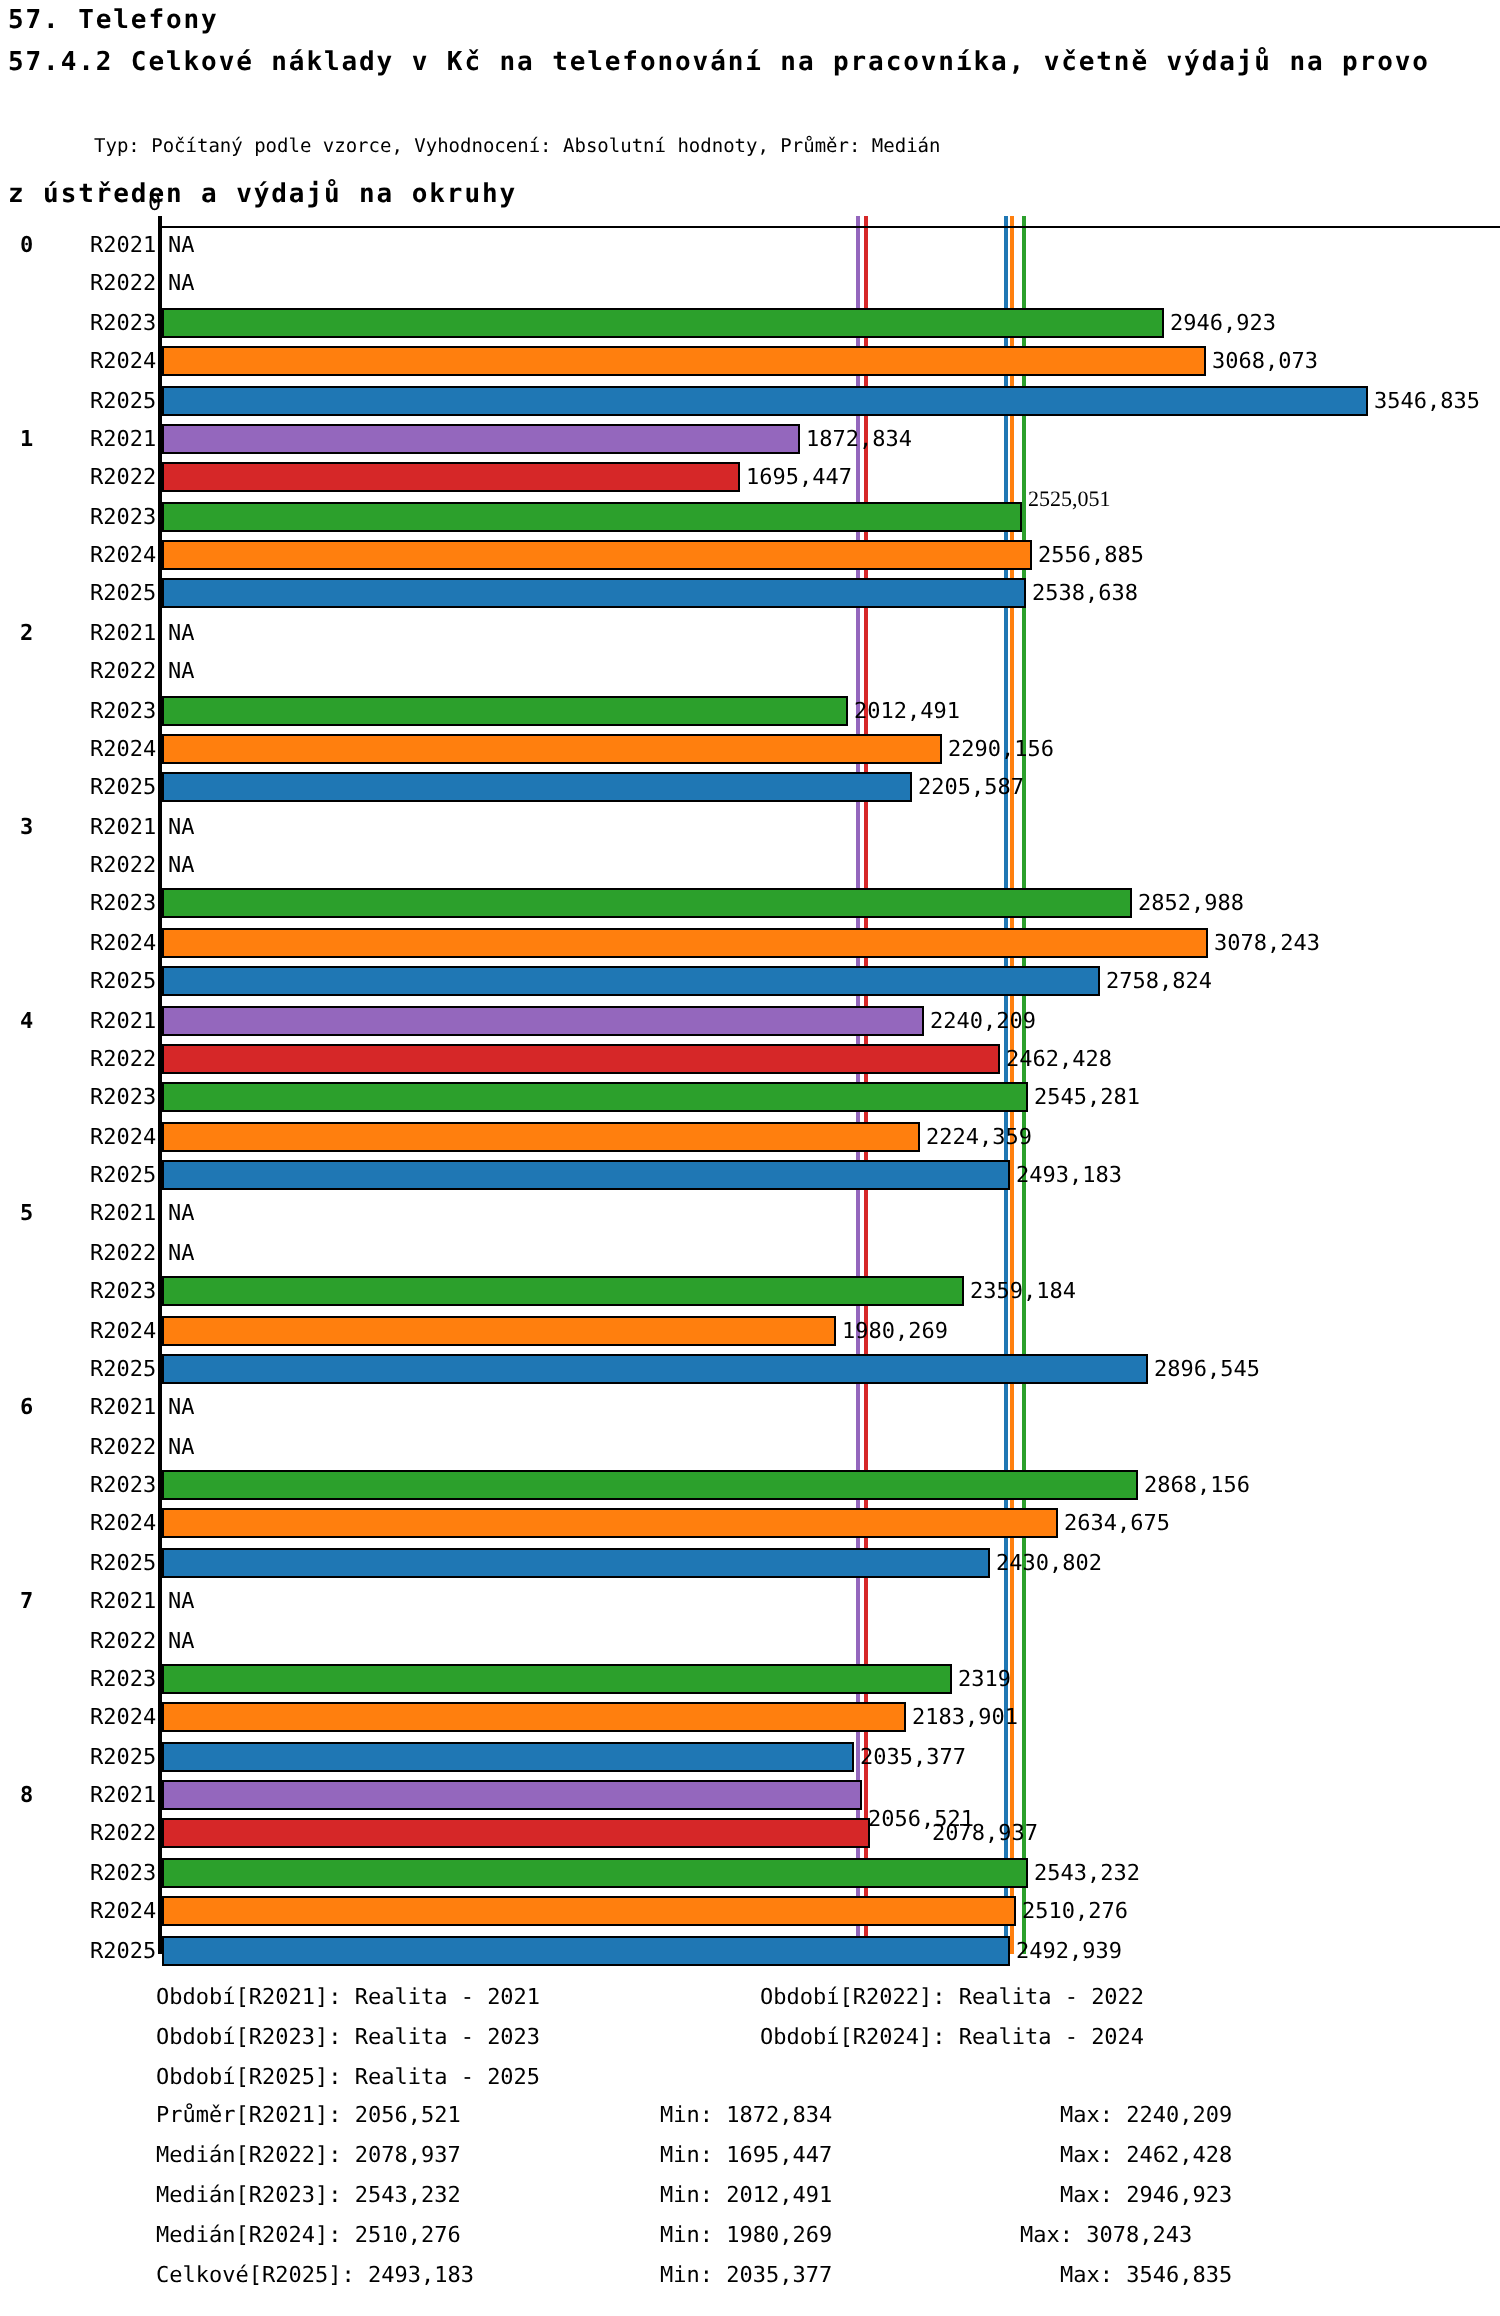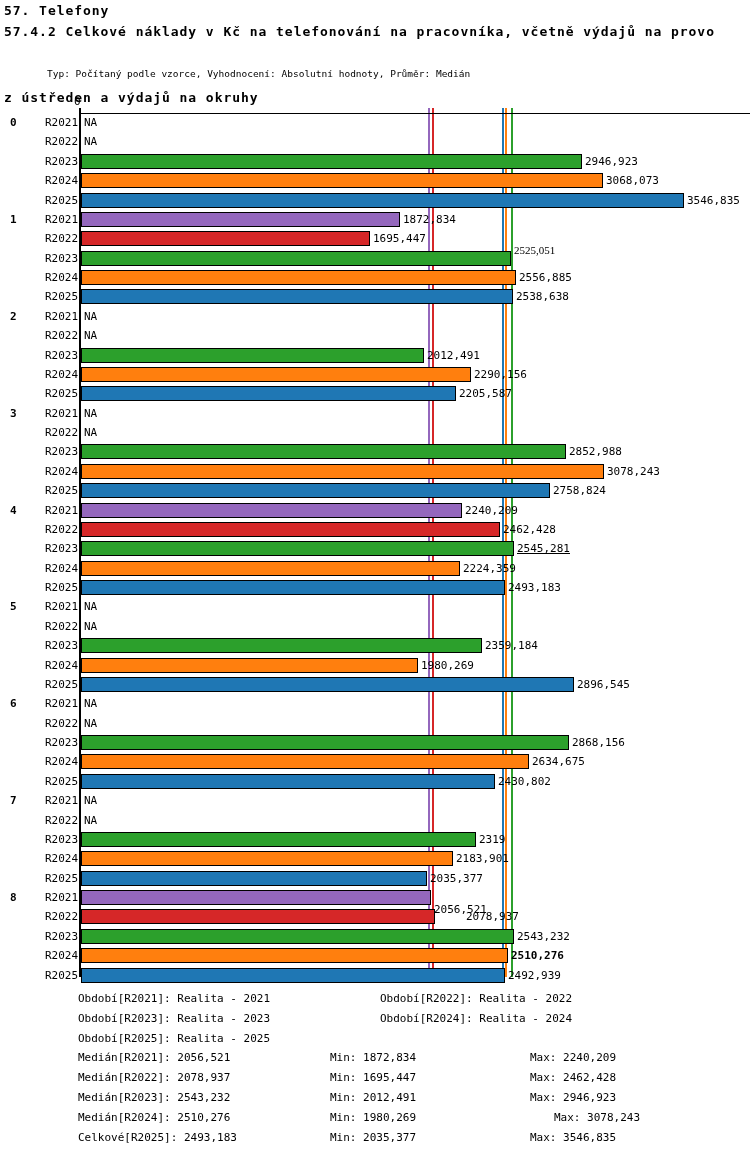--- a/index.html
+++ b/index.html
@@ -96,21 +96,21 @@
     <div class="val" style="left: 553px; top: 485.182px;">2758,824</div>
     <div class="grp" style="left: 10px; top: 504.56px;">4</div>
     <div class="yr" style="left: 45px; top: 504.56px;">R2021</div>
     <div class="bar" style="left: 81px; top: 502.56px; width: 379px; background: rgb(148, 103, 189);"></div>
     <div class="val" style="left: 465px; top: 504.56px;">2240,209</div>
     <div class="yr" style="left: 45px; top: 523.938px;">R2022</div>
     <div class="bar" style="left: 81px; top: 521.938px; width: 417px; background: rgb(214, 39, 40);"></div>
     <div class="val" style="left: 503px; top: 523.938px;">2462,428</div>
     <div class="yr" style="left: 45px; top: 543.316px;">R2023</div>
     <div class="bar" style="left: 81px; top: 541.316px; width: 431px; background: rgb(44, 160, 44);"></div>
-    <div class="val" style="left: 517px; top: 543.316px; text-decoration: underline;">2545,281</div>
+    <div class="val" style="left: 517px; top: 543.316px;">2545,281</div>
     <div class="yr" style="left: 45px; top: 562.694px;">R2024</div>
     <div class="bar" style="left: 81px; top: 560.694px; width: 377px; background: rgb(255, 127, 14);"></div>
     <div class="val" style="left: 463px; top: 562.694px;">2224,359</div>
     <div class="yr" style="left: 45px; top: 582.072px;">R2025</div>
     <div class="bar" style="left: 81px; top: 580.072px; width: 422px; background: rgb(31, 119, 180);"></div>
     <div class="val" style="left: 508px; top: 582.072px;">2493,183</div>
     <div class="grp" style="left: 10px; top: 601.45px;">5</div>
     <div class="yr" style="left: 45px; top: 601.45px;">R2021</div>
     <div class="val" style="left: 84px; top: 601.45px;">NA</div>
     <div class="yr" style="left: 45px; top: 620.828px;">R2022</div>
@@ -157,37 +157,37 @@
     <div class="bar" style="left: 81px; top: 890.12px; width: 348px; background: rgb(148, 103, 189);"></div>
     <div class="val" style="left: 434px; top: 892.12px; margin-top: 12px;">2056,521</div>
     <div class="yr" style="left: 45px; top: 911.498px;">R2022</div>
     <div class="bar" style="left: 81px; top: 909.498px; width: 352px; background: rgb(214, 39, 40);"></div>
     <div class="val" style="left: 438px; top: 911.498px; margin-left: 28px;">2078,937</div>
     <div class="yr" style="left: 45px; top: 930.876px;">R2023</div>
     <div class="bar" style="left: 81px; top: 928.876px; width: 431px; background: rgb(44, 160, 44);"></div>
     <div class="val" style="left: 517px; top: 930.876px;">2543,232</div>
     <div class="yr" style="left: 45px; top: 950.254px;">R2024</div>
     <div class="bar" style="left: 81px; top: 948.254px; width: 425px; background: rgb(255, 127, 14);"></div>
-    <div class="val" style="left: 511px; top: 950.254px; font-weight: bold;">2510,276</div>
+    <div class="val" style="left: 511px; top: 950.254px;">2510,276</div>
     <div class="yr" style="left: 45px; top: 969.632px;">R2025</div>
     <div class="bar" style="left: 81px; top: 967.632px; width: 422px; background: rgb(31, 119, 180);"></div>
     <div class="val" style="left: 508px; top: 969.632px;">2492,939</div>
     <div class="legend-item" style="left: 78px; top: 993px;">Období[R2021]: Realita - 2021</div>
     <div class="legend-item" style="left: 380px; top: 993px;">Období[R2022]: Realita - 2022</div>
     <div class="legend-item" style="left: 78px; top: 1013px;">Období[R2023]: Realita - 2023</div>
     <div class="legend-item" style="left: 380px; top: 1013px;">Období[R2024]: Realita - 2024</div>
     <div class="legend-item" style="left: 78px; top: 1033px;">Období[R2025]: Realita - 2025</div>
-    <div class="stat" style="left: 78px; top: 1052px;">Medián[R2021]: 2056,521</div>
+    <div class="stat" style="left: 78px; top: 1052px;">Průměr[R2021]: 2056,521</div>
     <div class="stat" style="left: 330px; top: 1052px;">Min: 1872,834</div>
     <div class="stat" style="left: 530px; top: 1052px;">Max: 2240,209</div>
     <div class="stat" style="left: 78px; top: 1072px;">Medián[R2022]: 2078,937</div>
     <div class="stat" style="left: 330px; top: 1072px;">Min: 1695,447</div>
     <div class="stat" style="left: 530px; top: 1072px;">Max: 2462,428</div>
     <div class="stat" style="left: 78px; top: 1092px;">Medián[R2023]: 2543,232</div>
     <div class="stat" style="left: 330px; top: 1092px;">Min: 2012,491</div>
     <div class="stat" style="left: 530px; top: 1092px;">Max: 2946,923</div>
     <div class="stat" style="left: 78px; top: 1112px;">Medián[R2024]: 2510,276</div>
     <div class="stat" style="left: 330px; top: 1112px;">Min: 1980,269</div>
-    <div class="stat" style="left: 554px; top: 1112px;">Max: 3078,243</div>
+    <div class="stat" style="left: 510px; top: 1112px;">Max: 3078,243</div>
     <div class="stat" style="left: 78px; top: 1132px;">Celkové[R2025]: 2493,183</div>
     <div class="stat" style="left: 330px; top: 1132px;">Min: 2035,377</div>
     <div class="stat" style="left: 530px; top: 1132px;">Max: 3546,835</div>
   </div>
 
 </body></html>

